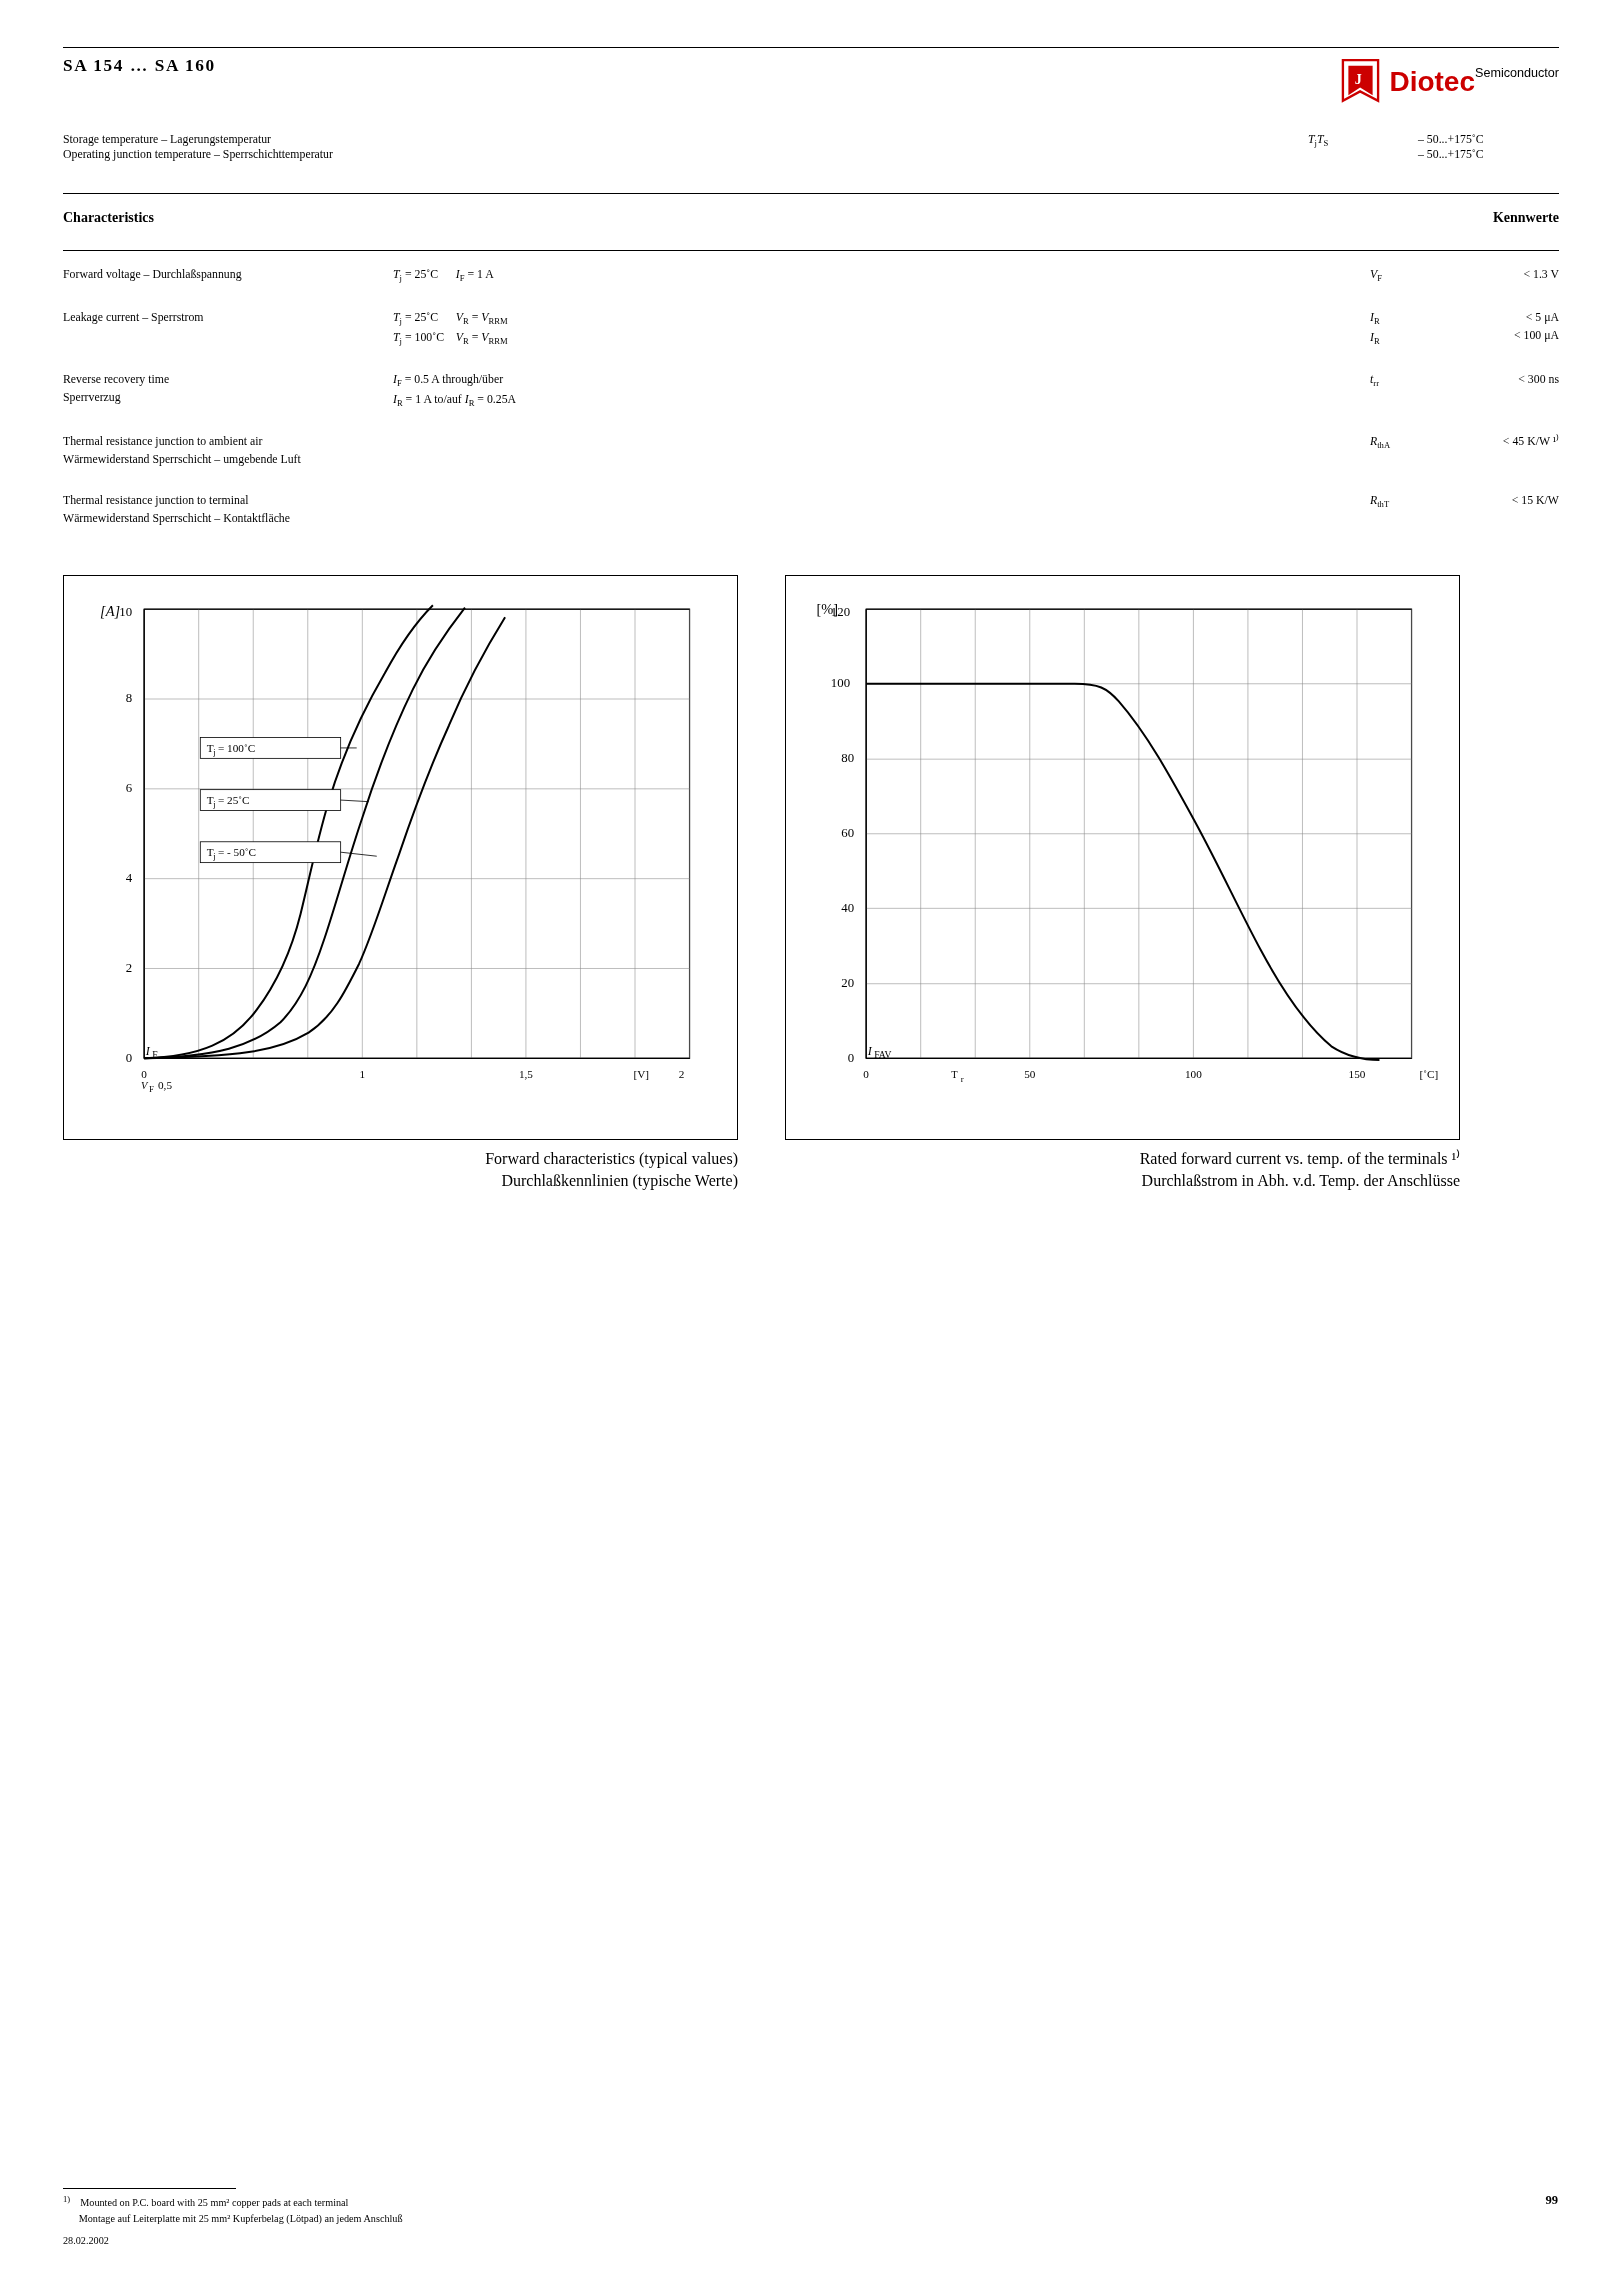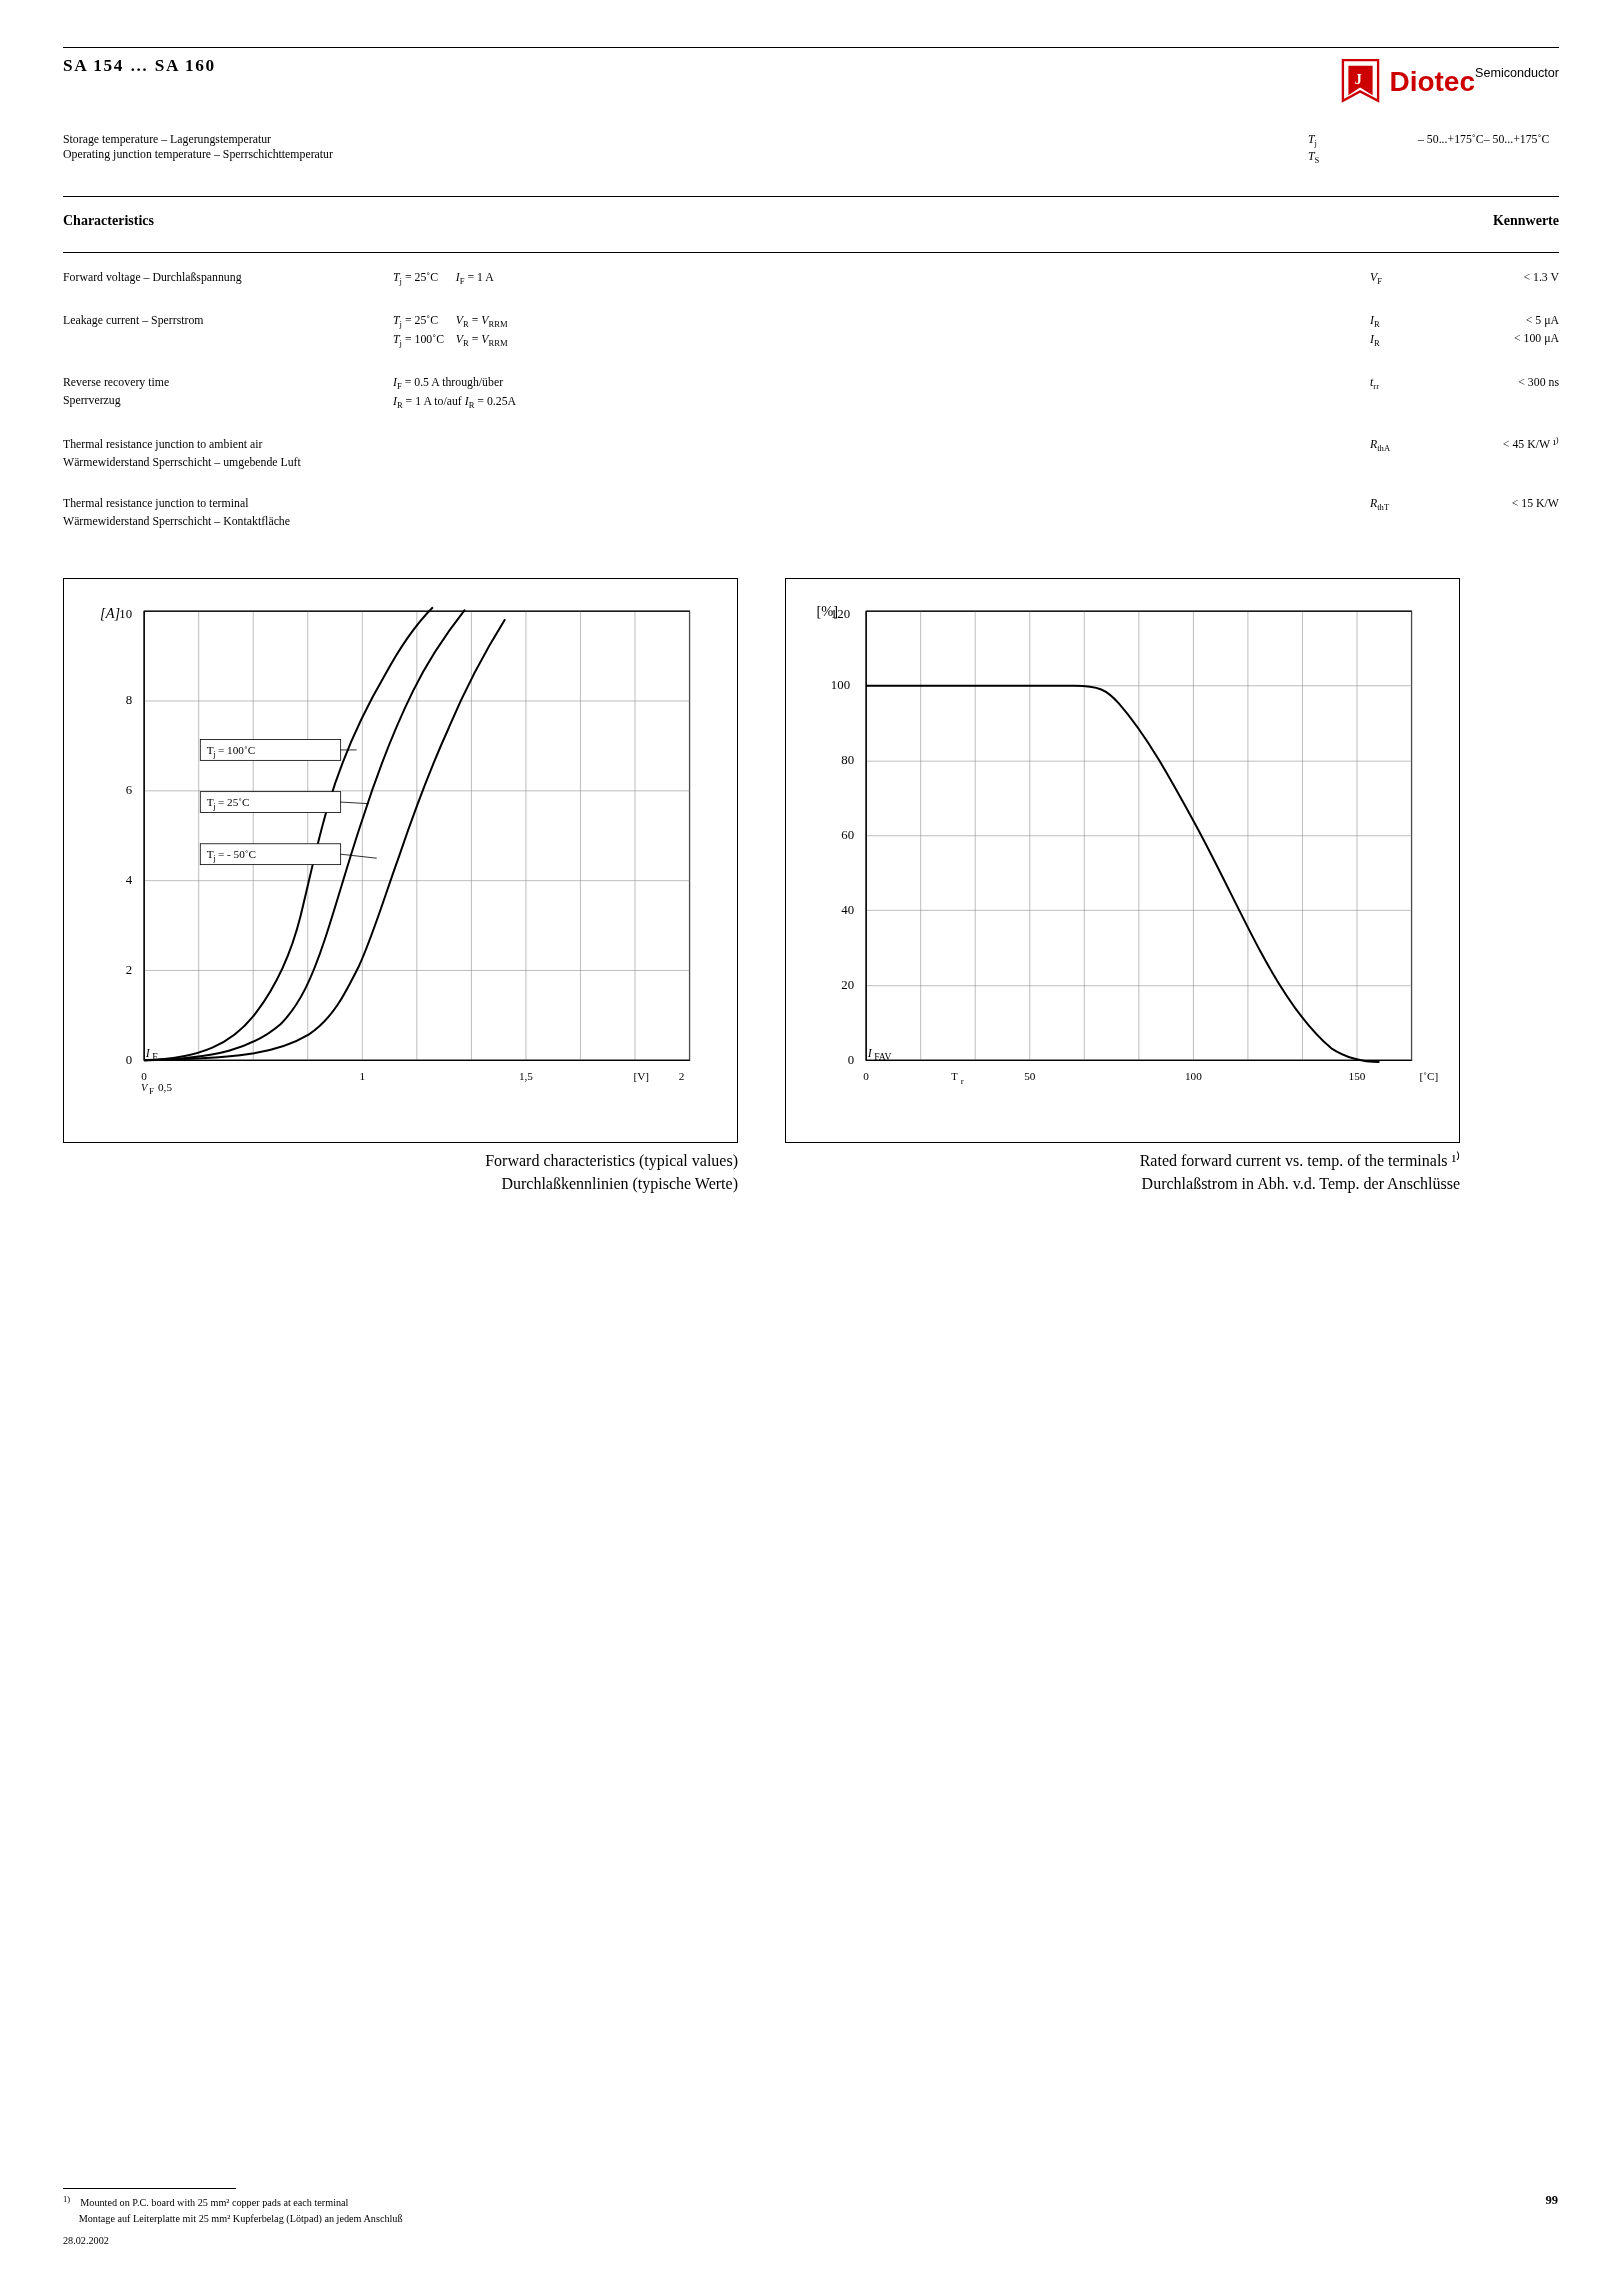--- a/index.html
+++ b/index.html
@@ -132,25 +132,25 @@
       <span class="logo-semi">Semiconductor</span>
     </div>
   </div>
 </div>
 
 <div class="temp-section">
   <div class="temp-labels">
     <div>Storage temperature – Lagerungstemperatur</div>
     <div>Operating junction temperature – Sperrschichttemperatur</div>
   </div>
-  <div style="display:flex;flex-direction:column;min-width:79px;margin-right:31px;justify-content:center;">
+  <div style="display:flex;flex-direction:row;min-width:79px;margin-right:31px;">
     <div><span class="italic">T</span><span class="sub">j</span></div>
     <div><span class="italic">T</span><span class="sub">S</span></div>
   </div>
-  <div style="display:flex;min-width:141px;">
+  <div style="display:flex;flex-direction:column;min-width:141px;">
     <div>– 50...+175˚C</div>
     <div>– 50...+175˚C</div>
   </div>
 </div>
 
 <div class="section-divider"></div>
 
 <div class="characteristics-header">
   <span>Characteristics</span>
   <span>Kennwerte</span>

